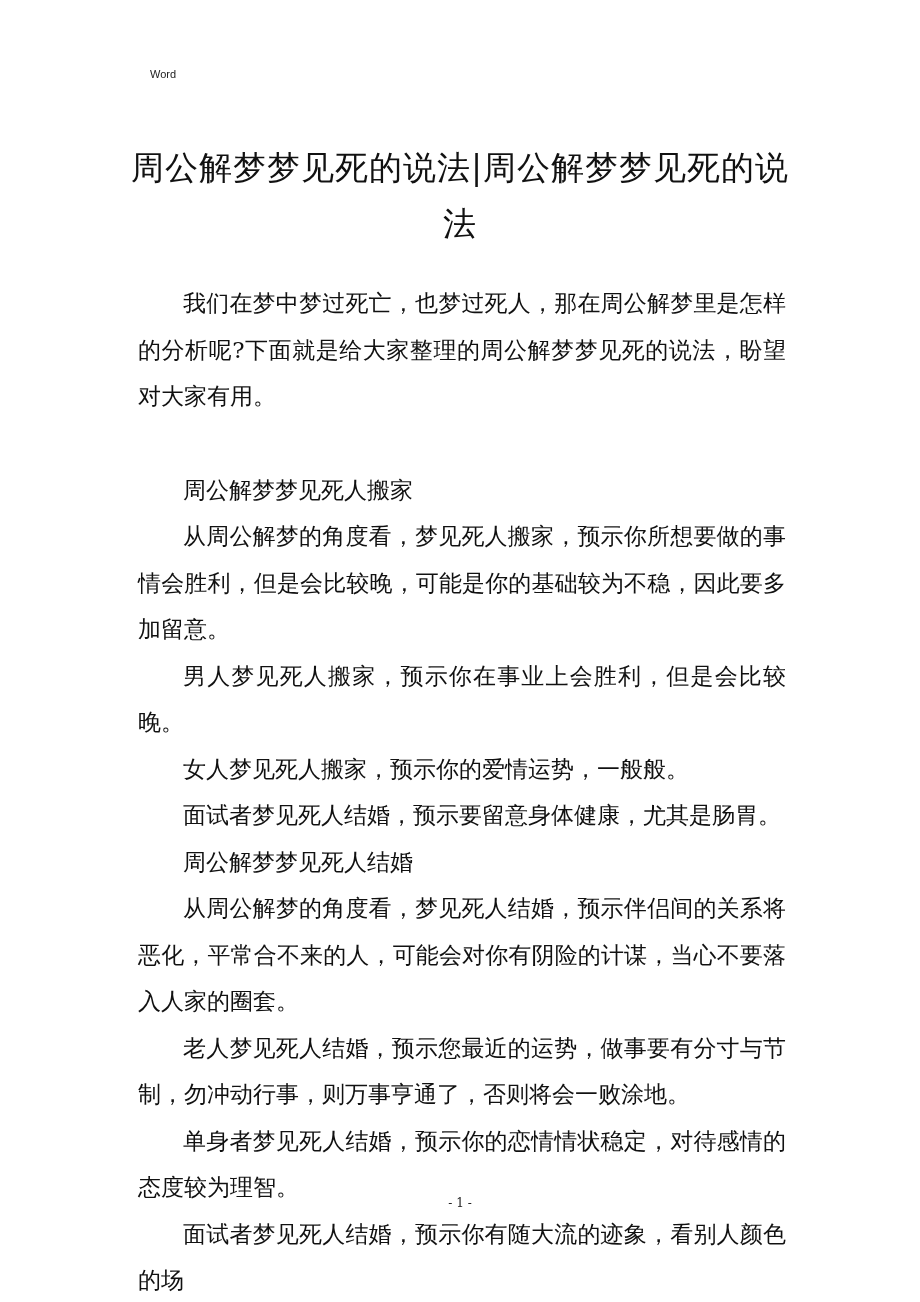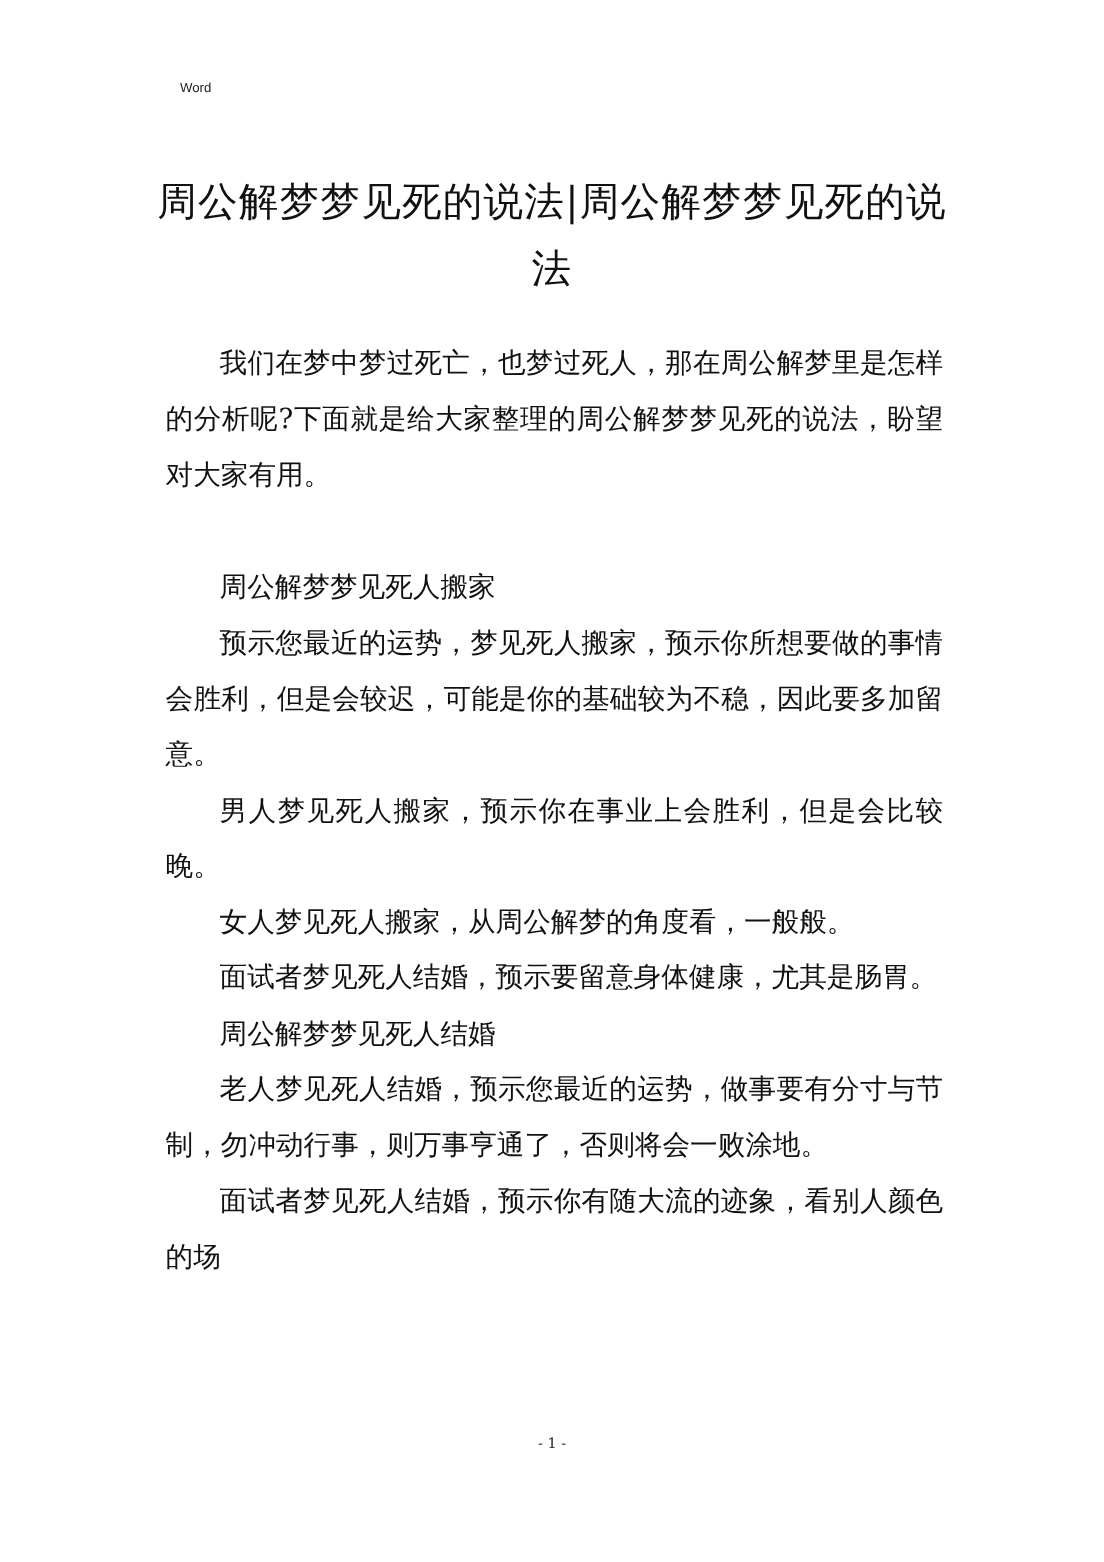--- a/index.html
+++ b/index.html
@@ -19,22 +19,24 @@
 <body>
 
 <div class="header-label">Word</div>
 
 <h1 class="title">周公解梦梦见死的说法|周公解梦梦见死的说法</h1>
 
 <div class="body-text">
   <p class="p indent">我们在梦中梦过死亡，也梦过死人，那在周公解梦里是怎样的分析呢?下面就是给大家整理的周公解梦梦见死的说法，盼望对大家有用。</p>
   <div class="spacer"></div>
   <p class="p indent">周公解梦梦见死人搬家</p>
-  <p class="p indent">预示您最近的运势，梦见死人搬家，预示你所想要做的事情会胜利，但是会较迟，可能是你的基础较为不稳，因此要多加留意。</p>
+  <p class="p indent">从周公解梦的角度看，梦见死人搬家，预示你所想要做的事情会胜利，但是会比较晚，可能是你的基础较为不稳，因此要多加留意。</p>
   <p class="p indent">男人梦见死人搬家，预示你在事业上会胜利，但是会比较晚。</p>
-  <p class="p indent">女人梦见死人搬家，从周公解梦的角度看，一般般。</p>
+  <p class="p indent">女人梦见死人搬家，预示你的爱情运势，一般般。</p>
   <p class="p indent">面试者梦见死人结婚，预示要留意身体健康，尤其是肠胃。</p>
   <p class="p indent">周公解梦梦见死人结婚</p>
+  <p class="p indent">从周公解梦的角度看，梦见死人结婚，预示伴侣间的关系将恶化，平常合不来的人，可能会对你有阴险的计谋，当心不要落入人家的圈套。</p>
   <p class="p indent">老人梦见死人结婚，预示您最近的运势，做事要有分寸与节制，勿冲动行事，则万事亨通了，否则将会一败涂地。</p>
+  <p class="p indent">单身者梦见死人结婚，预示你的恋情情状稳定，对待感情的态度较为理智。</p>
   <p class="p indent">面试者梦见死人结婚，预示你有随大流的迹象，看别人颜色的场</p>
 </div>
 
 <div class="page-number">- 1 -</div>
 
 </body></html>

